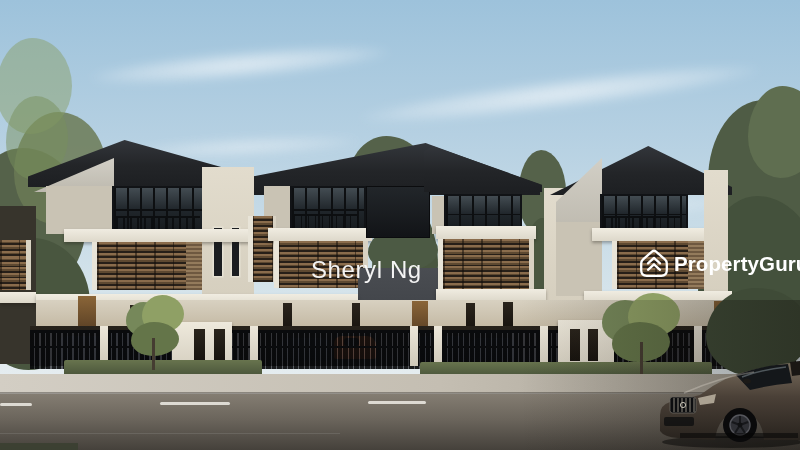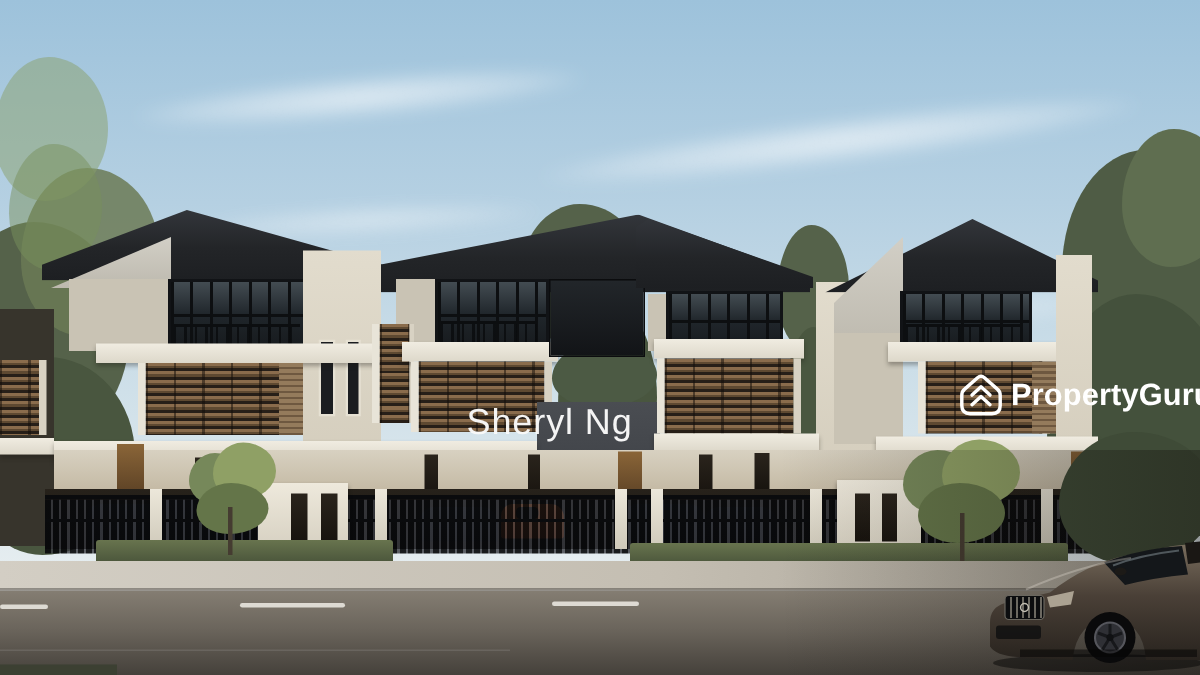--- a/index.html
+++ b/index.html
@@ -205,21 +205,21 @@
     <path d="M48 45 L66 41 L64 50 L50 52 Z" fill="#b6ad9c" opacity="0.9"></path>
     <rect x="14" y="64" width="30" height="9" rx="2" fill="#0b0c0d" opacity="0.75"></rect>
     <ellipse cx="97" cy="28" rx="4" ry="2.6" fill="#1c1a17"></ellipse>
     <circle cx="90" cy="72" r="17" fill="#0a0a0b"></circle>
     <circle cx="90" cy="72" r="10" fill="#2f3035" stroke="#55565c" stroke-width="1.4"></circle>
     <path d="M90 72 L90 63 M90 72 L98 69 M90 72 L95 80 M90 72 L85 80 M90 72 L82 69" stroke="#17181b" stroke-width="2"></path>
     <circle cx="90" cy="72" r="2.4" fill="#101113"></circle>
     <rect x="30" y="80" width="118" height="5" fill="rgba(5,5,6,.55)"></rect>
   </svg>
 
-  <div class="abs wm-name" style="left:311px;top:268px;">
+  <div class="abs wm-name" style="left:311px;top:256px;">
     <span>Sheryl Ng</span>
   </div>
 
   <div class="abs pg" style="left:640px;top:248px;">
     <svg width="28" height="30" viewBox="0 0 28 30">
       <path d="M11.7 3.8 Q14 1.8 16.3 3.8 L24.9 11.4 Q26.8 13 26.8 15.5 L26.8 22.3 Q26.8 27.8 21.3 27.8 L6.7 27.8 Q1.2 27.8 1.2 22.3 L1.2 15.5 Q1.2 13 3.1 11.4 Z" fill="none" stroke="#ffffff" stroke-width="2.3" stroke-linejoin="round"></path>
       <path d="M8 15.4 L14 9.9 L20 15.4" fill="none" stroke="#ffffff" stroke-width="2.3" stroke-linecap="round" stroke-linejoin="round"></path>
       <path d="M8 21.8 L14 16.3 L20 21.8" fill="none" stroke="#ffffff" stroke-width="2.3" stroke-linecap="round" stroke-linejoin="round"></path>
     </svg>
     <div class="pg-text"><span class="pg-prop">Property</span><span class="pg-guru">Guru</span></div>

